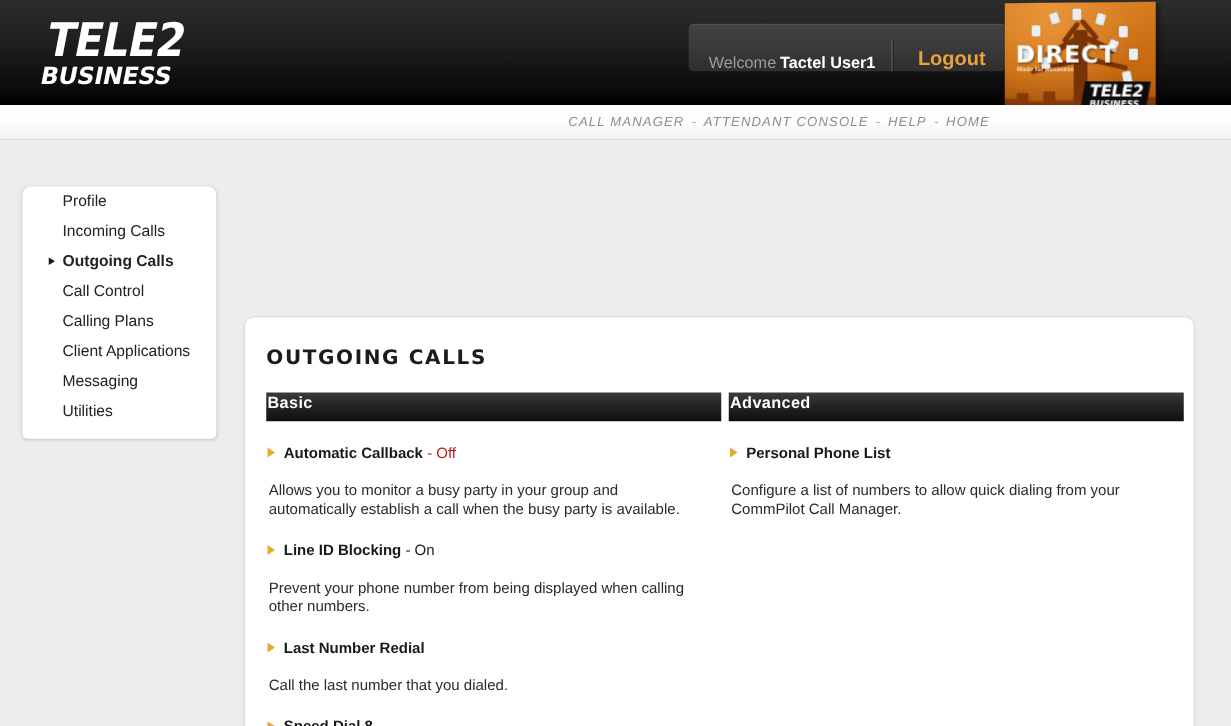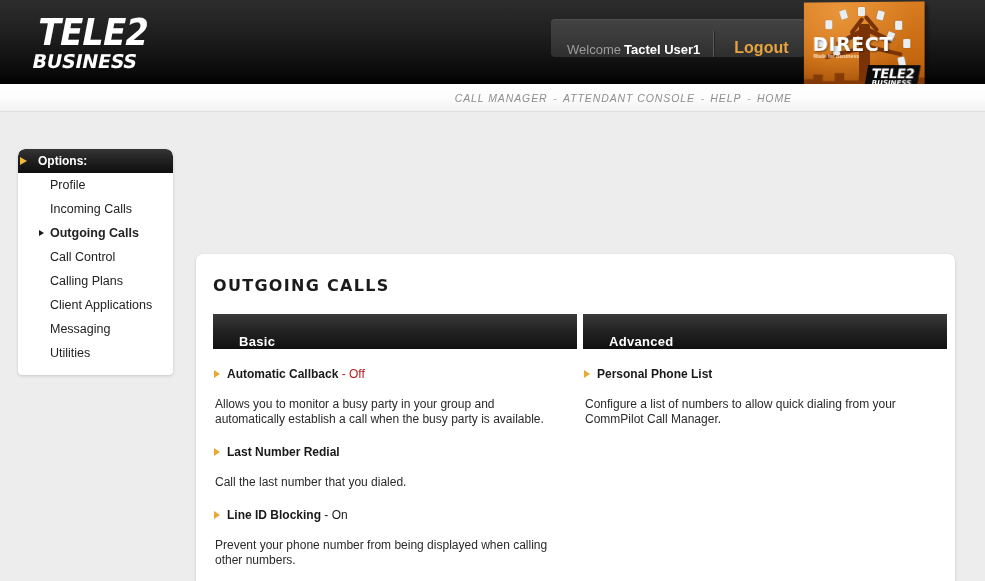--- a/index.html
+++ b/index.html
@@ -310,25 +310,25 @@
   .columns {
     position: absolute;
     left: 17px;
     top: 60px;
     width: 735px;
     display: flex;
     gap: 6px;
   }
   .col { width: 364px; }
   .col-head {
-    height: 35px;
+    height: 23px;
     background: linear-gradient(to bottom, #3b3b3b 0%, #242424 45%, #101010 100%);
     display: flex;
-    align-items: flex-end;
-    padding-left: 26px;
+    align-items: flex-start;
+    padding-left: 1px;
     box-sizing: border-box;
     color: #ffffff;
     font-size: 13px;
     font-weight: bold;
     letter-spacing: 0.3px;
   }
   .col-body { padding-top: 18px; }
 
   .feature { position: relative; margin-bottom: 18px; }
   .feature-title {
@@ -413,24 +413,20 @@
       <span class="nav-sep">-</span>
       <a class="nav-link" href="#">HELP</a>
       <span class="nav-sep">-</span>
       <a class="nav-link" href="#">HOME</a>
     </div>
 </div>
 
 <div class="page">
 
   <div class="sidebar">
-    <div class="sidebar-head">
-      <span class="sidebar-head-arrow"></span>
-      <span>Options:</span>
-    </div>
     <div id="sidebar-items">
         <div class="side-item">
           <span>Profile</span>
         </div>
         <div class="side-item">
           <span>Incoming Calls</span>
         </div>
         <div class="side-item active">
           <span class="caret"></span>
           <span>Outgoing Calls</span>
@@ -459,26 +455,26 @@
         <div class="col">
           <div class="col-head">
             <span>Basic</span>
           </div>
           <div class="col-body">
             <div class="feature">
               <div class="feature-title"><span class="bullet"></span><span>Automatic Callback</span><span class="feature-state off"> - Off</span></div>
               <div class="feature-desc">Allows you to monitor a busy party in your group and automatically establish a call when the busy party is available.</div>
             </div>
             <div class="feature">
+              <div class="feature-title"><span class="bullet"></span><span>Line ID Blocking</span><span class="feature-state on"> - On</span></div>
+              <div class="feature-desc">Prevent your phone number from being displayed when calling other numbers.</div>
+            </div>
+            <div class="feature">
               <div class="feature-title"><span class="bullet"></span><span>Last Number Redial</span></div>
               <div class="feature-desc">Call the last number that you dialed.</div>
-            </div>
-            <div class="feature">
-              <div class="feature-title"><span class="bullet"></span><span>Line ID Blocking</span><span class="feature-state on"> - On</span></div>
-              <div class="feature-desc">Prevent your phone number from being displayed when calling other numbers.</div>
             </div>
             <div class="feature">
               <div class="feature-title"><span class="bullet"></span><span>Speed Dial 8</span></div>
             </div>
           </div>
         </div>
         <div class="col">
           <div class="col-head">
             <span>Advanced</span>
           </div>

